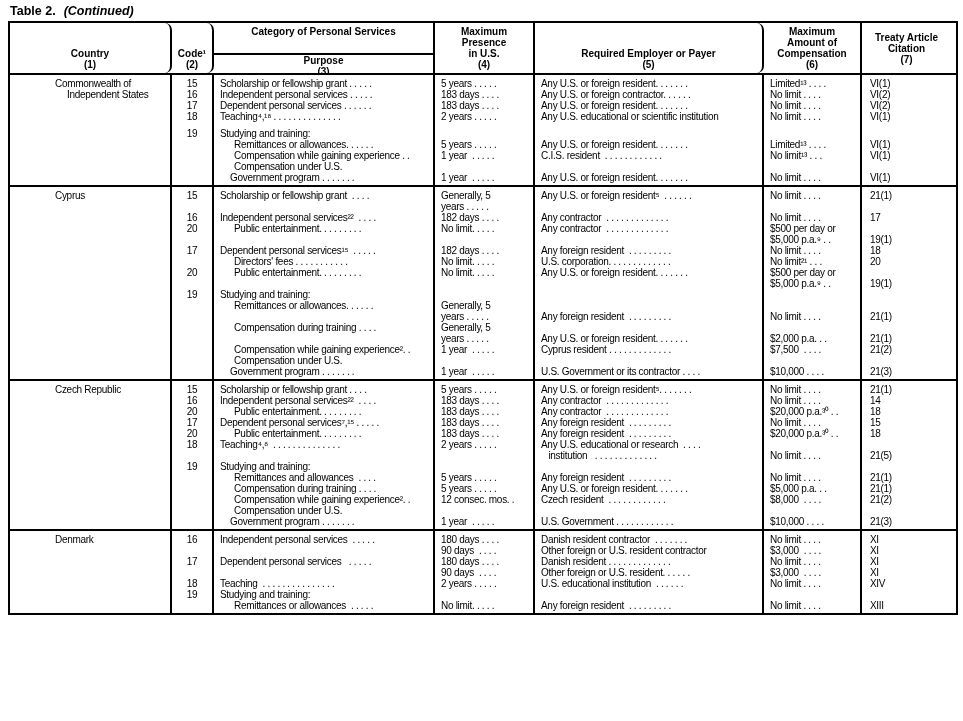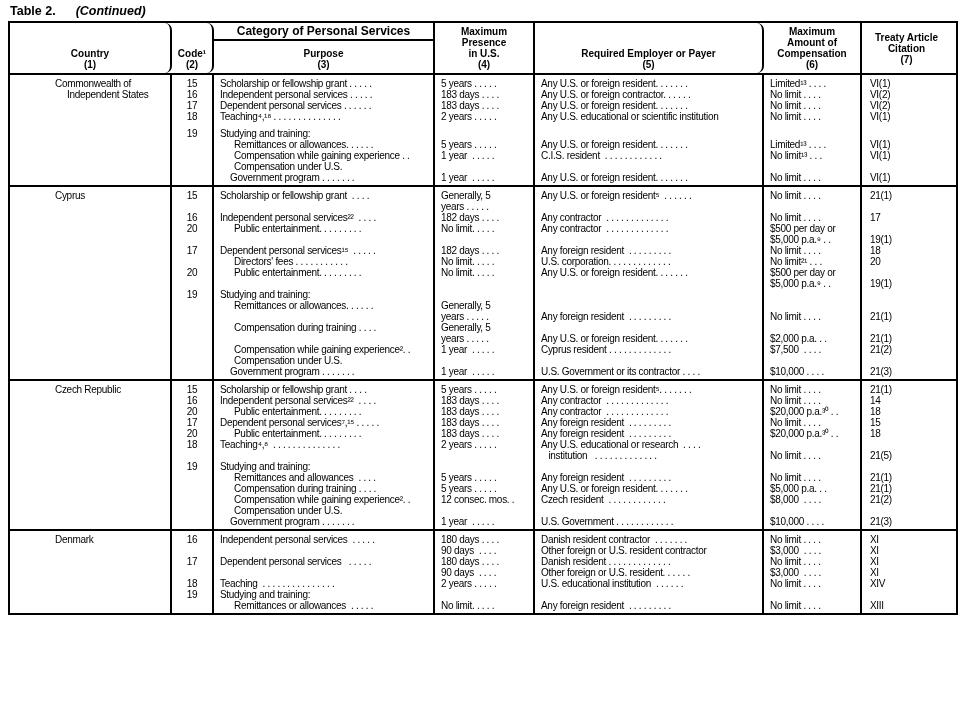--- a/index.html
+++ b/index.html
@@ -1,33 +1,33 @@
 <!DOCTYPE html>
 <html><head>
 <meta charset="utf-8">
 <style>
   html,body{margin:0;padding:0;background:#e8e8e8;}
   .page{width:963px;height:721px;position:relative;background:#ffffff;overflow:hidden;
         font-family:"Liberation Sans",sans-serif;color:#000;}
   .title{margin:4px 0 3px 10px;font-size:12.5px;font-weight:bold;}
-  .tcont{font-style:italic;margin-left:20px;}
+  .tcont{font-style:italic;margin-left:8px;}
   .ttable{width:950px;margin-left:8px;border:2px solid #000;box-sizing:border-box;background:#fff;}
   .hdr{display:flex;height:50px;}
   .block{display:flex;border-top:2px solid #000;}
   
   .c0{width:162px}.c1{width:42px}.c2{width:221px}.c3{width:100px}.c4{width:229px}.c5{width:98px}.c6{width:89px}
   .col,.hcell{box-sizing:border-box;border-right:2px solid #000;overflow:hidden;}
   .c6.col,.c6.hcell{border-right:none;}
   .col{padding-top:3px;padding-bottom:2px;}
   .hcell{display:flex;flex-direction:column;text-align:center;font-weight:bold;}
   .hln{font-size:10px;line-height:11px;white-space:pre;}
   .bottom{justify-content:flex-end;padding-bottom:3px;border-radius:7px;}
   .center{justify-content:center;}
   .hcell.c2{padding-bottom:3px;}
-  .cat{border-bottom:2px solid #000;padding:3px 0 2px;font-size:12px;line-height:11px;}
+  .cat{border-bottom:2px solid #000;padding:3px 0 16px;font-size:10px;line-height:11px;}
   .spacer{flex:1;}
   .ln{font-size:10px;line-height:11px;white-space:pre;letter-spacing:-0.3px;overflow:hidden;}
   .c0 .ln{padding-left:5px;}
   .c1 .ln{text-align:center;}
   .c2 .ln,.c3 .ln,.c4 .ln,.c5 .ln{padding-left:6px;}
   .c6 .ln{padding-left:8px;}
   .c2 .i1{padding-left:20px;}
   .c2 .i2{padding-left:16px;}
   .c0 .i1{padding-left:17px;}
   .cname{font-weight:normal;margin-left:40px;}

